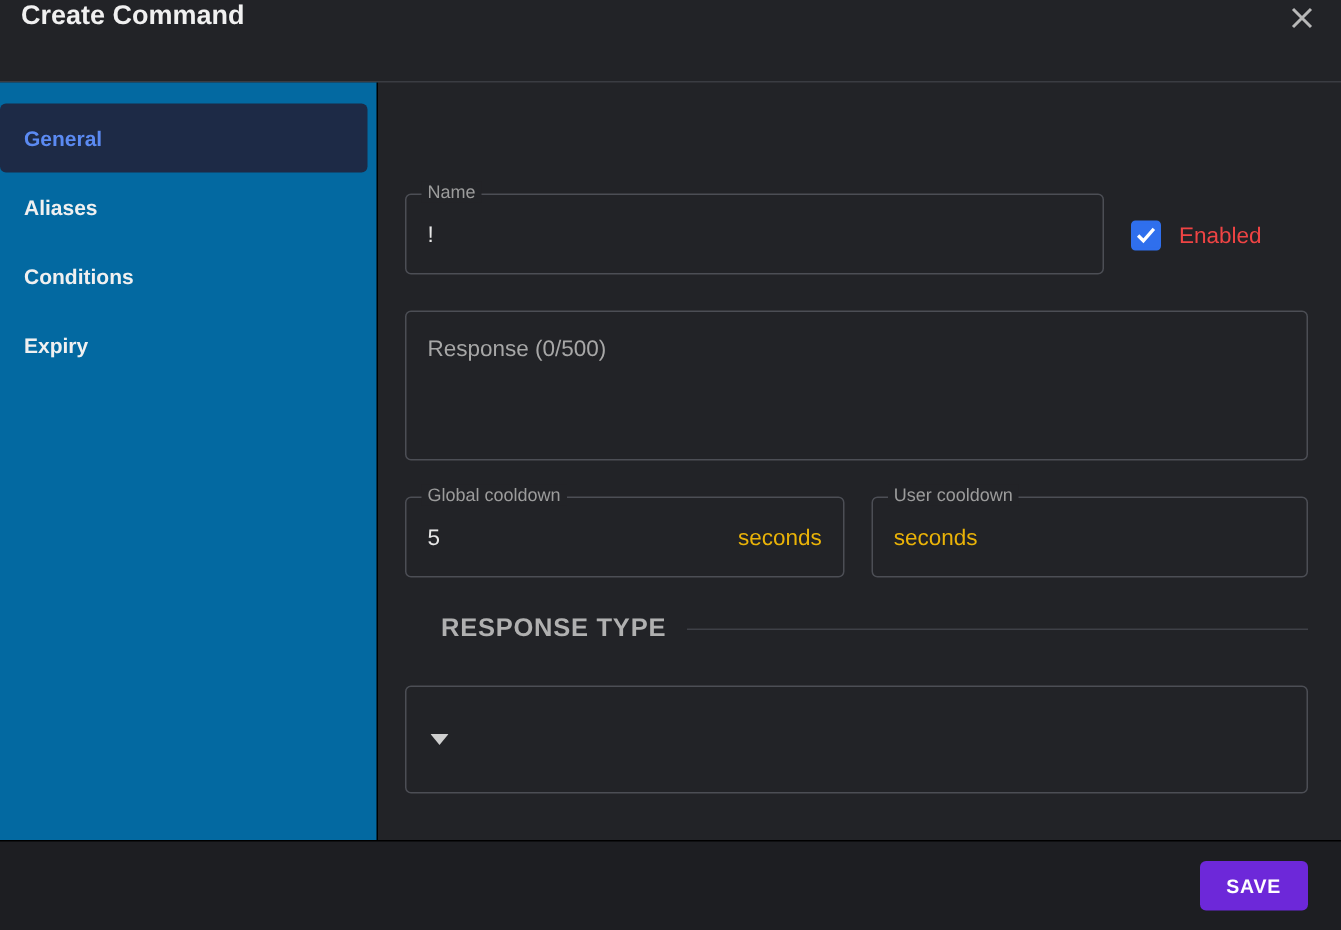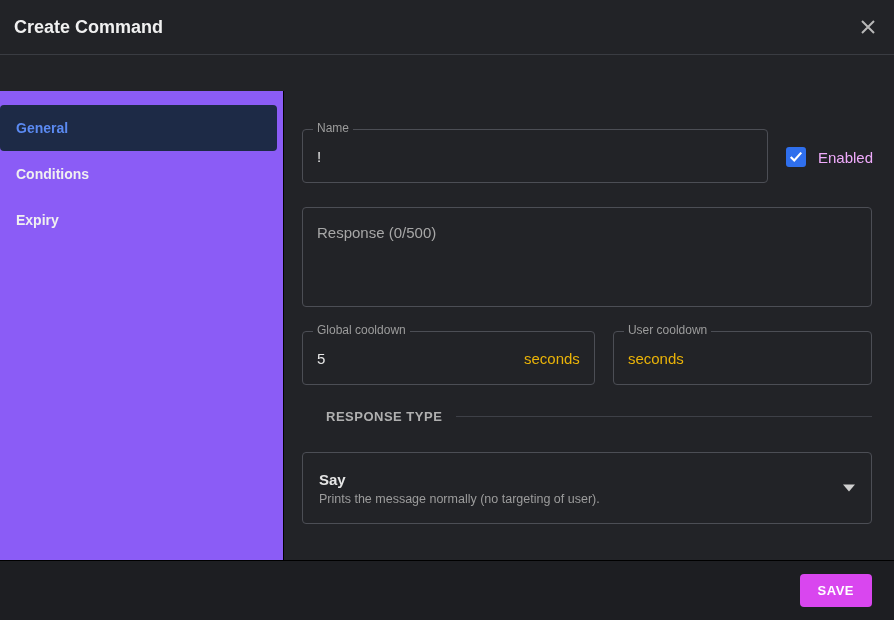--- a/index.html
+++ b/index.html
@@ -10,46 +10,45 @@
     background: #222327;
     font-family: "Segoe UI", Arial, sans-serif;
     color: #e6e6e6;
     overflow: hidden;
     position: relative;
   }
   .header {
     height: 55px;
     border-bottom: 1px solid #3a3c42;
     display: flex;
-    align-items: center;
+    align-items: flex-start;
     justify-content: space-between;
     padding: 0 14px;
   }
   .header h1 {
     font-size: 18px;
     font-weight: 700;
     color: #f0f0f0;
   }
   .close-btn {
     width: 24px; height: 24px;
     display: flex; align-items: center; justify-content: center;
     cursor: pointer;
     color: #b8b8b8;
   }
   .close-btn svg { width: 16px; height: 16px; }
   .body {
     display: flex;
     height: calc(100% - 55px - 60px);
   }
   .sidebar {
-    width: 284px;
-    background: #8b5cf6;
+    width: 252px;
+    background: #0369a1;
     border-right: 1px solid #000;
     padding-top: 14px;
-    margin-top: 36px;
   }
   .tab {
     padding: 15px 16px;
     font-size: 14px;
     font-weight: 600;
     color: #f0f0f0;
     cursor: pointer;
     border-radius: 4px;
     margin: 0 6px 0 0;
   }
@@ -123,29 +122,29 @@
   }
   .checkbox {
     width: 20px; height: 20px;
     border: 2px solid #2f6fed;
     background: #2f6fed;
     border-radius: 3px;
     display: flex; align-items: center; justify-content: center;
     cursor: pointer;
   }
   .checkbox svg { width: 14px; height: 14px; stroke: #fff; }
-  .enabled-label { font-size: 15px; color: #f0abfc; }
+  .enabled-label { font-size: 15px; color: #ef4444; }
   .section-divider {
     display: flex;
     align-items: center;
     margin: 8px 0 28px 0;
     gap: 14px;
   }
   .section-divider .sec-label {
-    font-size: 13px;
+    font-size: 17px;
     letter-spacing: 0.5px;
     color: #b0b0b0;
     font-weight: 600;
     padding-left: 24px;
   }
   .section-divider .line {
     flex: 1;
     height: 1px;
     background: #3e4047;
   }
@@ -175,21 +174,21 @@
     bottom: 0; left: 0; right: 0;
     height: 60px;
     background: #1d1e22;
     border-top: 1px solid #000;
     display: flex;
     align-items: center;
     justify-content: flex-end;
     padding: 0 22px;
   }
   .save-btn {
-    background: #d946ef;
+    background: #6d28d9;
     color: #fff;
     border: none;
     border-radius: 4px;
     padding: 9px 18px;
     font-size: 13px;
     font-weight: 700;
     letter-spacing: 0.5px;
     cursor: pointer;
   }
 </style>
@@ -201,20 +200,21 @@
   <div class="close-btn">
     <svg viewBox="0 0 16 16">
         <path d="M2 2 L14 14 M14 2 L2 14" stroke="currentColor" stroke-width="2" fill="none"></path>
       </svg>
   </div>
 </div>
 
 <div class="body">
   <div class="sidebar">
     <div class="tab active"><span>General</span></div>
+    <div class="tab"><span>Aliases</span></div>
     <div class="tab"><span>Conditions</span></div>
     <div class="tab"><span>Expiry</span></div>
   </div>
 
   <div class="main">
 
     <div class="row name-row">
       <div class="field name-field">
         <span class="field-label">Name</span>
         <div class="field-box">
@@ -254,24 +254,20 @@
         </div>
       </div>
     </div>
 
     <div class="section-divider">
       <span class="sec-label">RESPONSE TYPE</span>
       <span class="line"></span>
     </div>
 
     <div class="select-box">
-      <div class="select-text">
-        <div class="sel-title">Say</div>
-        <div class="sel-desc">Prints the message normally (no targeting of user).</div>
-      </div>
       <svg viewBox="0 0 10 6">
           <path d="M0 0 L5 6 L10 0 Z"></path>
         </svg>
     </div>
 
   </div>
 </div>
 
 <div class="footer">
   <button class="save-btn"><span>SAVE</span></button>

